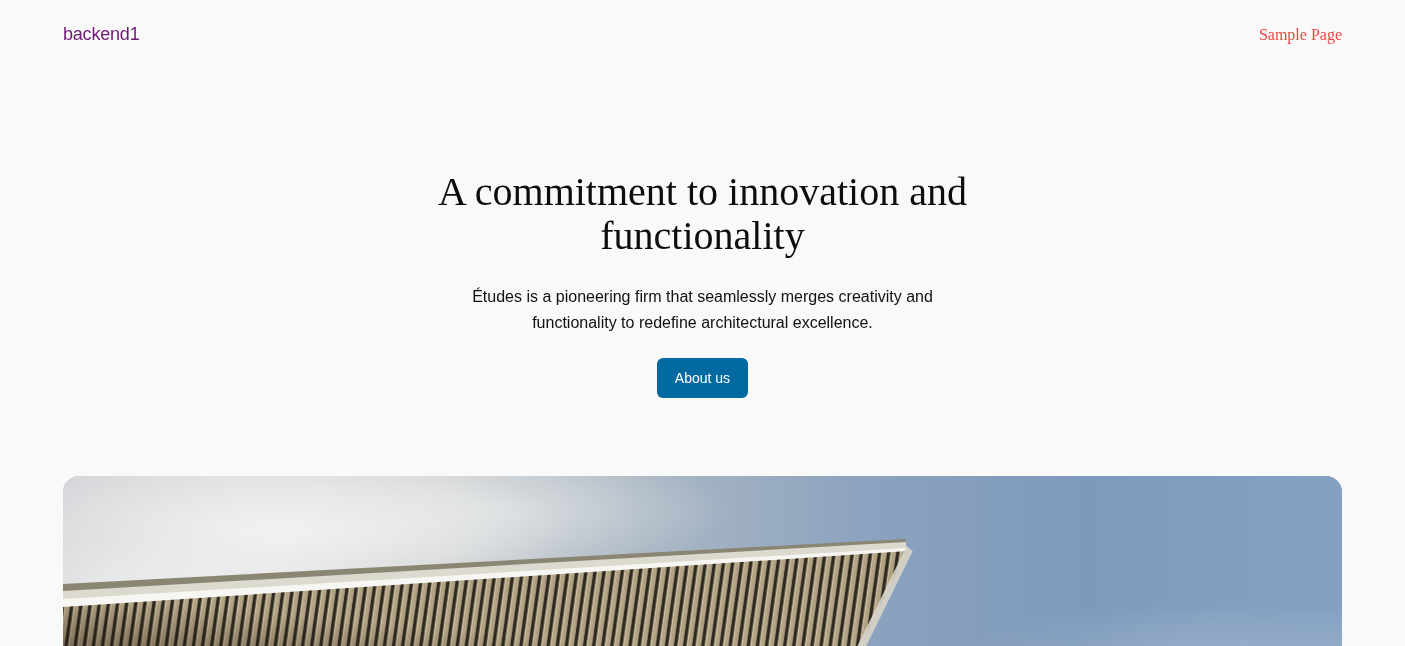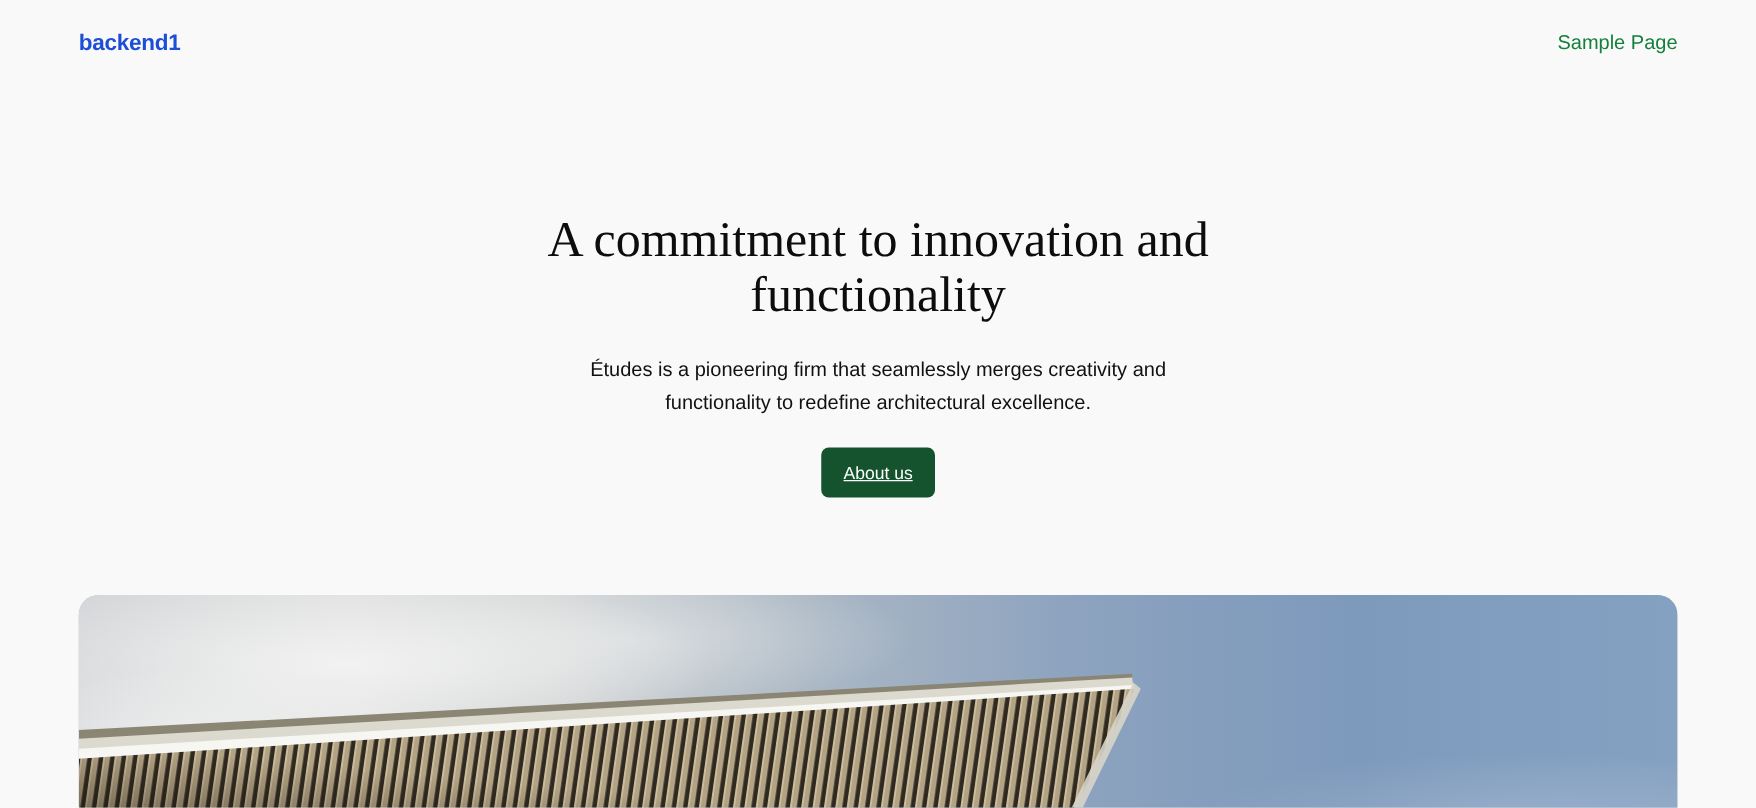--- a/index.html
+++ b/index.html
@@ -11,31 +11,32 @@
     -webkit-font-smoothing: antialiased;
   }
   .site-header {
     display: flex;
     justify-content: space-between;
     align-items: center;
     padding: 24px 63px 0 63px;
   }
   .site-title {
     font-size: 18px;
-    font-weight: 700;
+    font-weight: 400;
     letter-spacing: -0.2px;
-    color: #1d4ed8;
+    color: #701a75;
     text-decoration: none;
     cursor: pointer;
   }
   .nav-link {
     font-size: 16px;
-    color: #15803d;
+    color: #ef4444;
     text-decoration: none;
     cursor: pointer;
+    font-family: Liberation Serif, serif;
   }
   .hero { text-align: center; }
   .hero-heading {
     font-family: "Liberation Serif", serif;
     font-weight: 400;
     font-size: 40px;
     line-height: 44px;
     letter-spacing: 0;
     max-width: 600px;
     margin: 125px auto 0 auto;
@@ -44,31 +45,30 @@
   .hero-desc {
     font-size: 16px;
     line-height: 26px;
     max-width: 520px;
     margin: 26px auto 0 auto;
     color: #111111;
   }
   .about-btn {
     display: inline-block;
     margin-top: 22px;
-    background: #14532d;
+    background: #0369a1;
     color: #ffffff;
     font-family: inherit;
     font-size: 14px;
     font-weight: 500;
     line-height: 14px;
     padding: 13px 18px;
     border: none;
     border-radius: 6px;
     cursor: pointer;
-    text-decoration: underline;
   }
   .hero-figure {
     margin: 78px 63px 0 63px;
     height: 200px;
     border-radius: 16px;
     overflow: hidden;
     background: #aebbc8;
   }
   .hero-figure svg { display: block; width: 100%; height: 100%; }
 </style>

